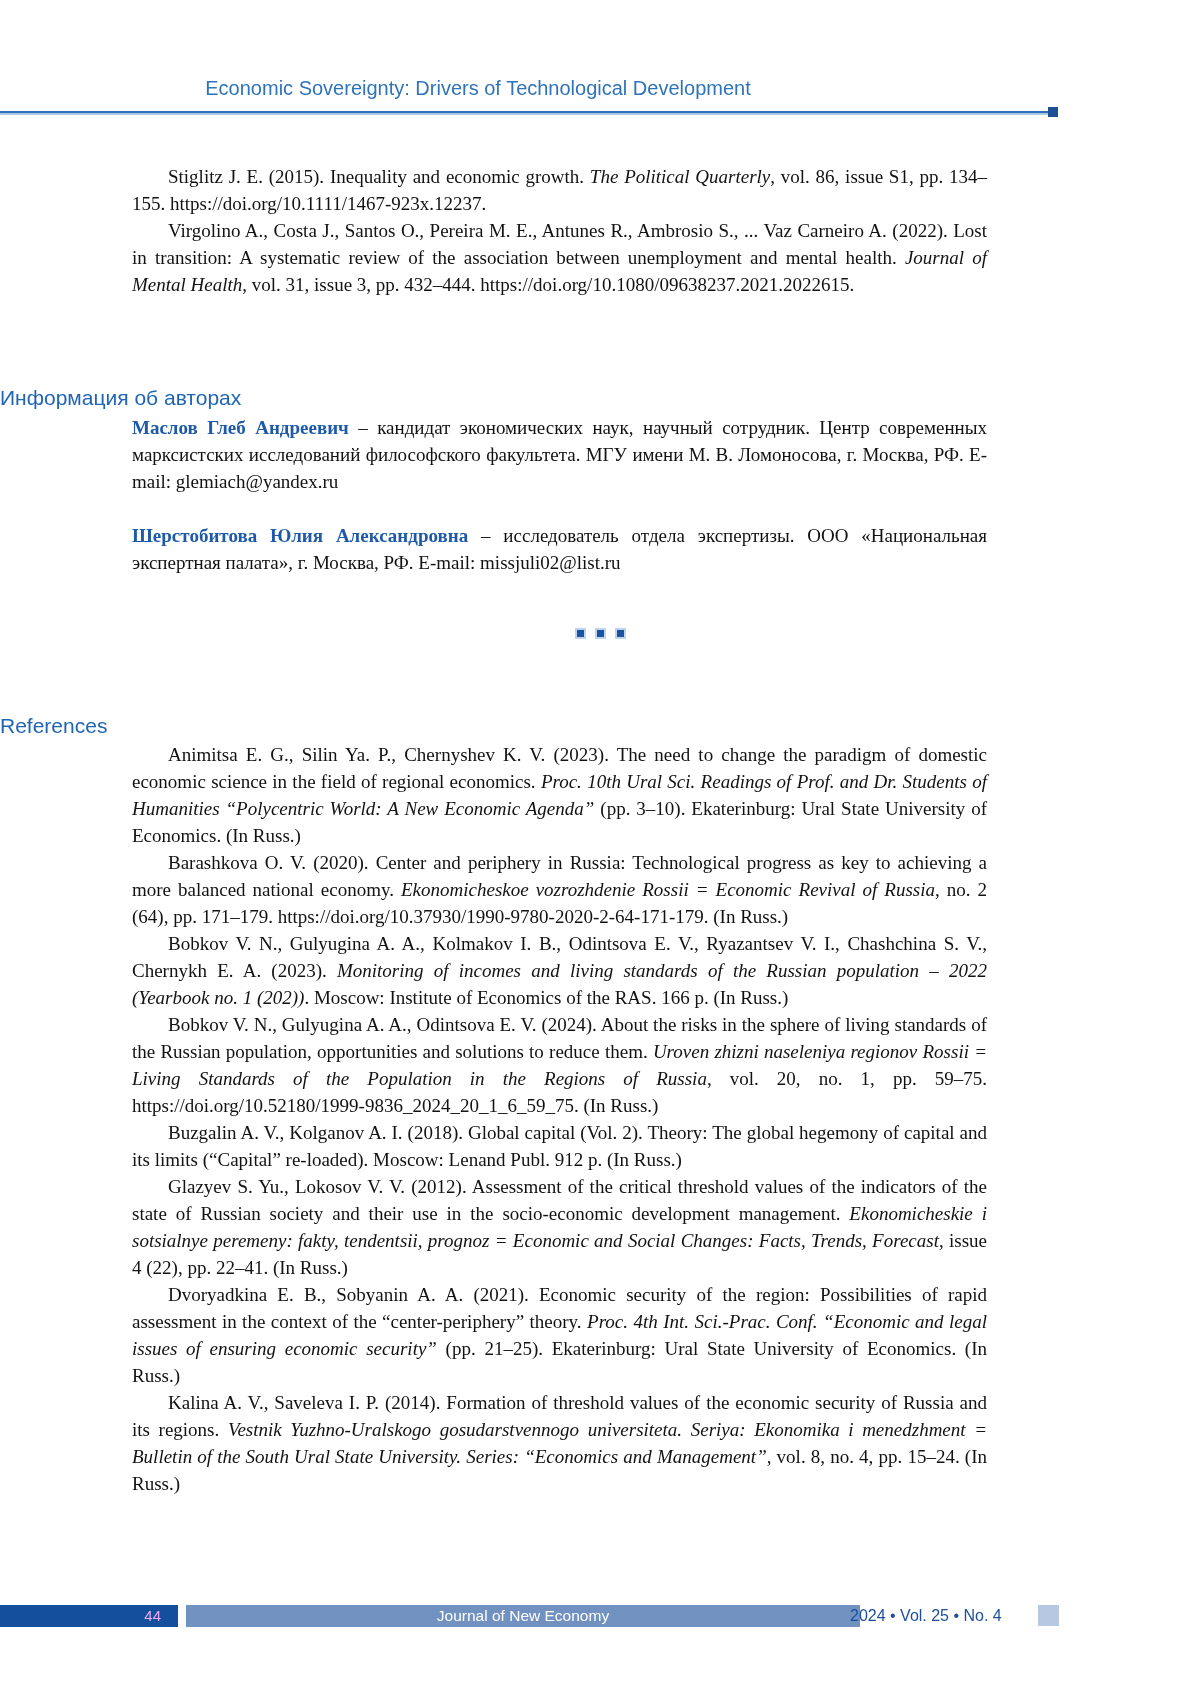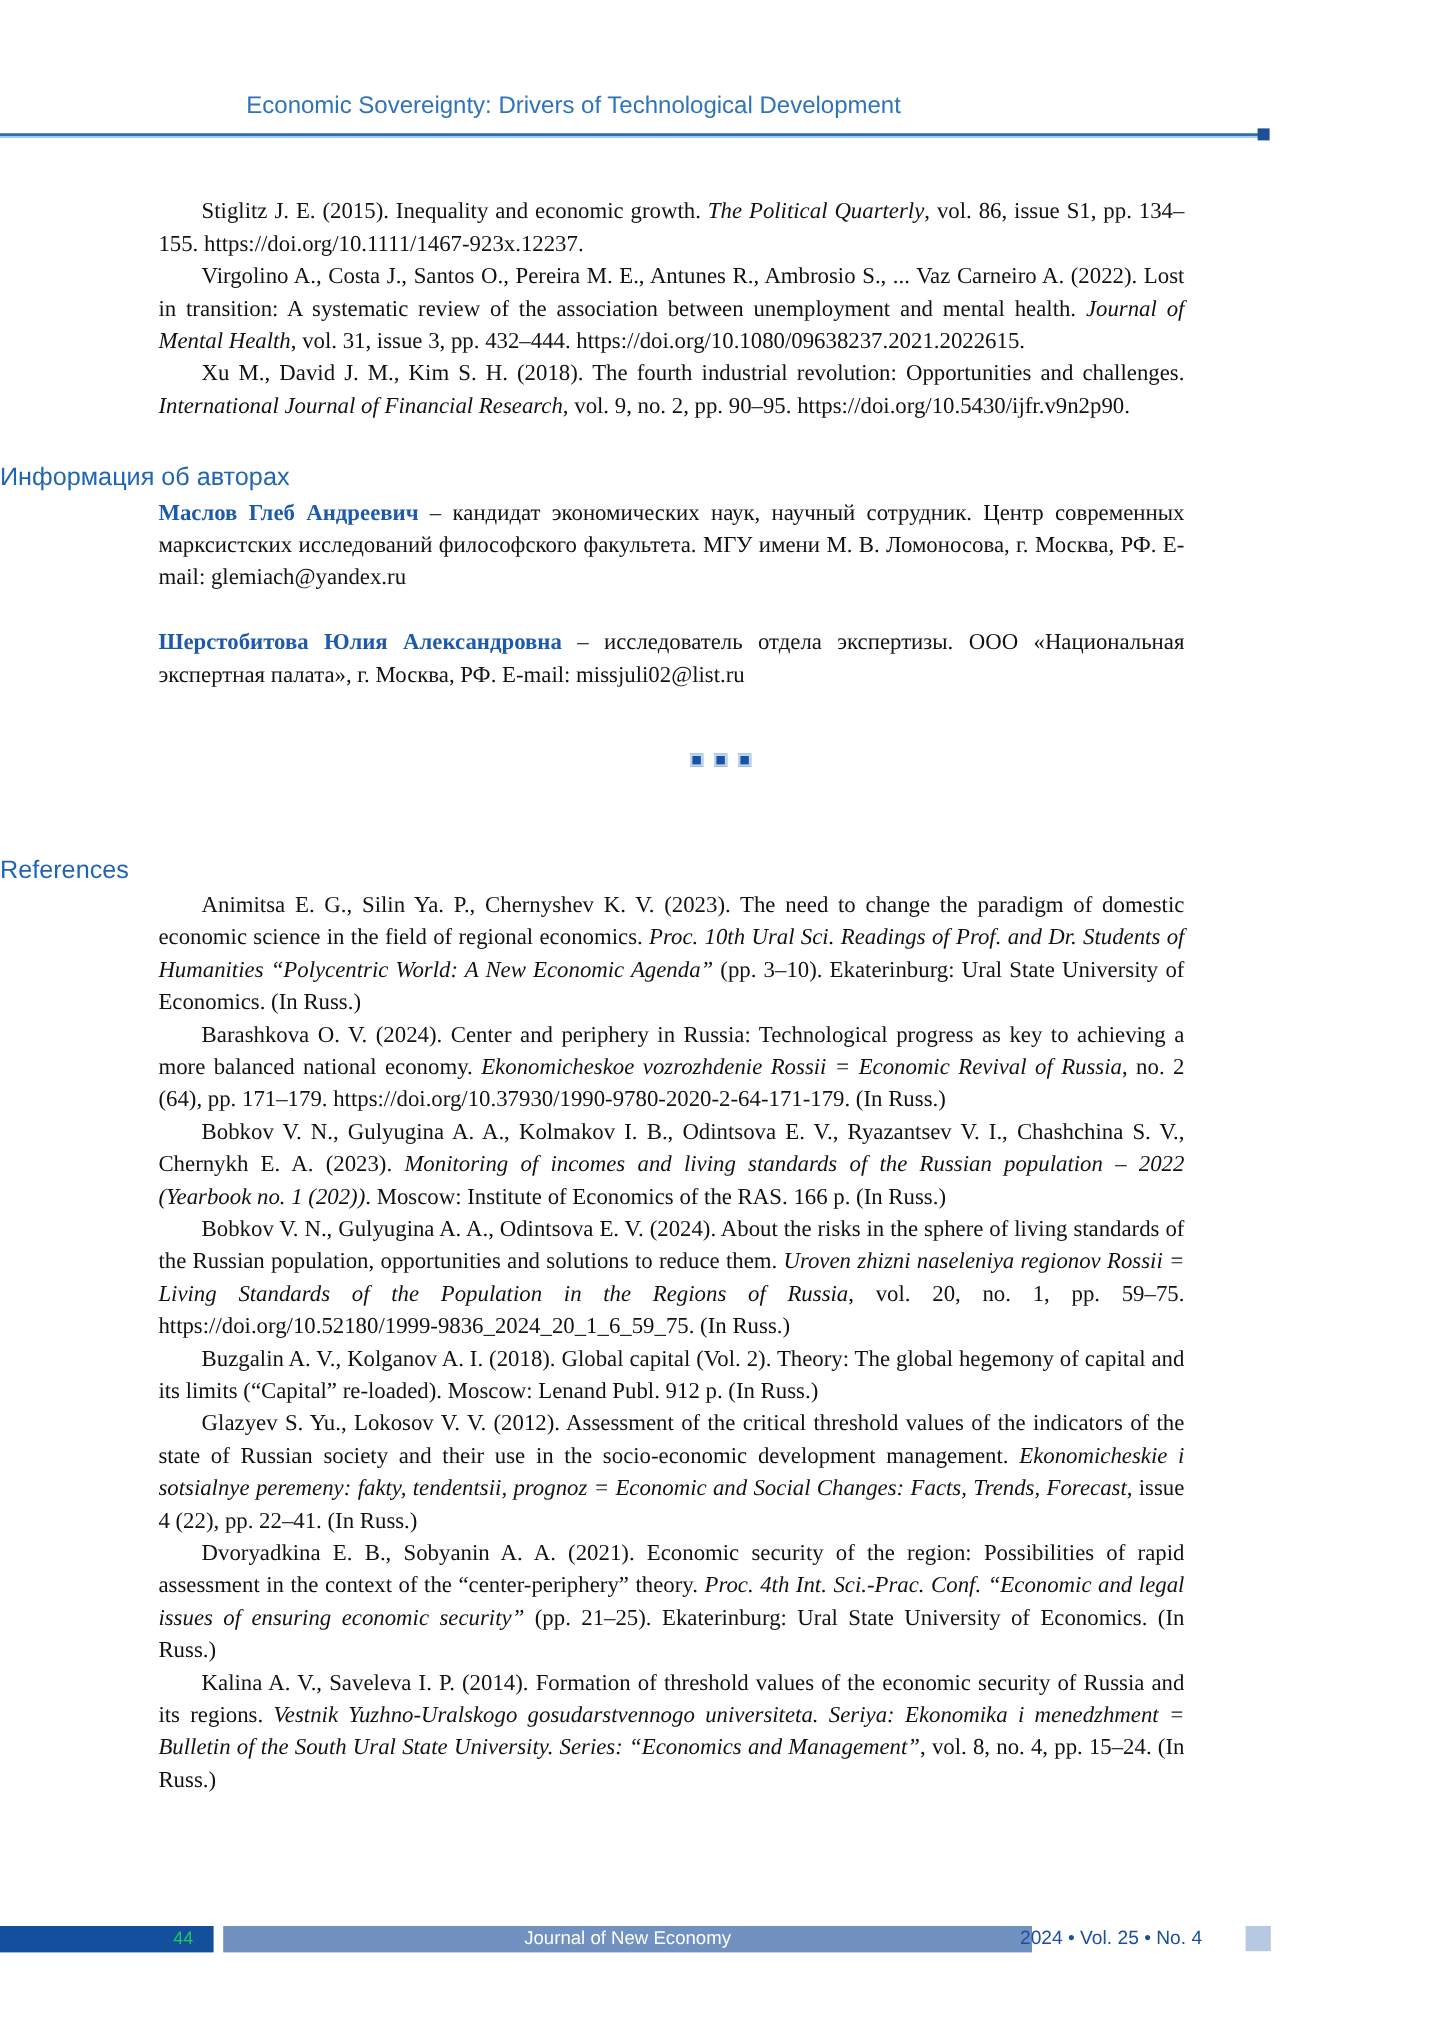--- a/index.html
+++ b/index.html
@@ -55,21 +55,21 @@
   }
   .dot {
     width: 7px; height: 7px;
     background: var(--dot-fill, #1b53a3);
     border: 2px solid var(--dot-ring, #bdd3ee);
   }
   .footer-pagenum {
     position: absolute; top: 1605px; left: 0; width: 178px; height: 22px;
     box-sizing: border-box; padding-right: 17px;
     background: var(--footer-dark, #134f9d);
-    color: #22c55e; text-align: right;
+    color: #f0abfc; text-align: right;
     font-family: "Liberation Sans", sans-serif;
     font-size: 15px; line-height: 22px;
   }
   .footer-journal {
     position: absolute; top: 1605px; left: 186px; width: 674px; height: 22px;
     background: var(--footer-bar, #7191c0);
     color: #ffffff; text-align: center;
     font-family: "Liberation Sans", sans-serif;
     font-size: 15.5px; line-height: 22px;
   }
@@ -88,41 +88,40 @@
 </head>
 <body style="--running-head-blue: #2f74b8; --section-heading-blue: #2065b4; --author-name-blue: #1e5aa9; --rule-dark: #2f6eb5; --rule-light: #a9c9ea; --rule-square: #1c4f94; --dot-fill: #1b53a3; --dot-ring: #bdd3ee; --footer-dark: #134f9d; --footer-bar: #7191c0; --footer-issue-blue: #1b4f9e; --footer-light-square: #b7c9e2; --text-color: #121212;">
 
 <div class="running-head">Economic Sovereignty: Drivers of Technological Development</div>
 <div class="head-rule"></div>
 <div class="rule-square"></div>
 
 <div class="textcol" id="intro-refs">
     <p class="ref"><span>Stiglitz J. E. (2015). Inequality and economic growth. </span><i>The Political Quarterly</i><span>, vol. 86, issue S1, pp. 134–155. https://doi.org/10.1111/1467-923x.12237.</span></p>
     <p class="ref"><span>Virgolino A., Costa J., Santos O., Pereira M. E., Antunes R., Ambrosio S., ... Vaz Carneiro A. (2022). Lost in transition: A systematic review of the association between unemployment and mental health. </span><i>Journal of Mental Health</i><span>, vol. 31, issue 3, pp. 432–444. https://doi.org/10.1080/09638237.2021.2022615.</span></p>
-    <p class="ref"><span>Xu M., David J. M., Kim S. H. (2018). The fourth industrial revolution: Opportunities and challenges. </span><i>International Journal of Financial Research</i><span>, vol. 9, no. 2, pp. 90–95. https://doi.org/10.5430/ijfr.v9n2p90.</span></p>
   </div>
 
 <div class="section-heading" id="authors-heading">Информация об авторах</div>
 
 <div class="textcol" id="authors">
   <p class="author"><span class="author-name">Маслов Глеб Андреевич</span><span> – кандидат экономических наук, научный сотрудник. Центр современных марксистских исследований философского факультета. МГУ имени М. В. Ломоносова, г. Москва, РФ. E-mail: glemiach@yandex.ru</span></p>
   <p class="author"><span class="author-name">Шерстобитова Юлия Александровна</span><span> – исследователь отдела экспертизы. ООО «Национальная экспертная палата», г. Москва, РФ. E-mail: missjuli02@list.ru</span></p>
 </div>
 
 <div class="dots-separator">
   <span class="dot"></span>
   <span class="dot"></span>
   <span class="dot"></span>
 </div>
 
 <div class="section-heading" id="refs-heading">References</div>
 
 <div class="textcol" id="main-refs">
     <p class="ref"><span>Animitsa E. G., Silin Ya. P., Chernyshev K. V. (2023). The need to change the paradigm of domestic economic science in the field of regional economics. </span><i>Proc. 10th Ural Sci. Readings of Prof. and Dr. Students of Humanities “Polycentric World: A New Economic Agenda”</i><span> (pp. 3–10). Ekaterinburg: Ural State University of Economics. (In Russ.)</span></p>
-    <p class="ref"><span>Barashkova O. V. (2024). Center and periphery in Russia: Technological progress as key to achieving a more balanced national economy. </span><i>Ekonomicheskoe vozrozhdenie Rossii = Economic Revival of Russia</i><span>, no. 2 (64), pp. 171–179. https://doi.org/10.37930/1990-9780-2020-2-64-171-179. (In Russ.)</span></p>
+    <p class="ref"><span>Barashkova O. V. (2020). Center and periphery in Russia: Technological progress as key to achieving a more balanced national economy. </span><i>Ekonomicheskoe vozrozhdenie Rossii = Economic Revival of Russia</i><span>, no. 2 (64), pp. 171–179. https://doi.org/10.37930/1990-9780-2020-2-64-171-179. (In Russ.)</span></p>
     <p class="ref"><span>Bobkov V. N., Gulyugina A. A., Kolmakov I. B., Odintsova E. V., Ryazantsev V. I., Chashchina S. V., Chernykh E. A. (2023). </span><i>Monitoring of incomes and living standards of the Russian population – 2022 (Yearbook no. 1 (202))</i><span>. Moscow: Institute of Economics of the RAS. 166 p. (In Russ.)</span></p>
     <p class="ref"><span>Bobkov V. N., Gulyugina A. A., Odintsova E. V. (2024). About the risks in the sphere of living standards of the Russian population, opportunities and solutions to reduce them. </span><i>Uroven zhizni naseleniya regionov Rossii = Living Standards of the Population in the Regions of Russia</i><span>, vol. 20, no. 1, pp. 59–75. https://doi.org/10.52180/1999-9836_2024_20_1_6_59_75. (In Russ.)</span></p>
     <p class="ref"><span>Buzgalin A. V., Kolganov A. I. (2018). Global capital (Vol. 2). Theory: The global hegemony of capital and its limits (“Capital” re-loaded). Moscow: Lenand Publ. 912 p. (In Russ.)</span></p>
     <p class="ref"><span>Glazyev S. Yu., Lokosov V. V. (2012). Assessment of the critical threshold values of the indicators of the state of Russian society and their use in the socio-economic development management. </span><i>Ekonomicheskie i sotsialnye peremeny: fakty, tendentsii, prognoz = Economic and Social Changes: Facts, Trends, Forecast</i><span>, issue 4 (22), pp. 22–41. (In Russ.)</span></p>
     <p class="ref"><span>Dvoryadkina E. B., Sobyanin A. A. (2021). Economic security of the region: Possibilities of rapid assessment in the context of the “center-periphery” theory. </span><i>Proc. 4th Int. Sci.-Prac. Conf. “Economic and legal issues of ensuring economic security”</i><span> (pp. 21–25). Ekaterinburg: Ural State University of Economics. (In Russ.)</span></p>
     <p class="ref"><span>Kalina A. V., Saveleva I. P. (2014). Formation of threshold values of the economic security of Russia and its regions. </span><i>Vestnik Yuzhno-Uralskogo gosudarstvennogo universiteta. Seriya: Ekonomika i menedzhment = Bulletin of the South Ural State University. Series: “Economics and Management”</i><span>, vol. 8, no. 4, pp. 15–24. (In Russ.)</span></p>
   </div>
 
 <div class="footer-pagenum">44</div>
 <div class="footer-journal">Journal of New Economy</div>

